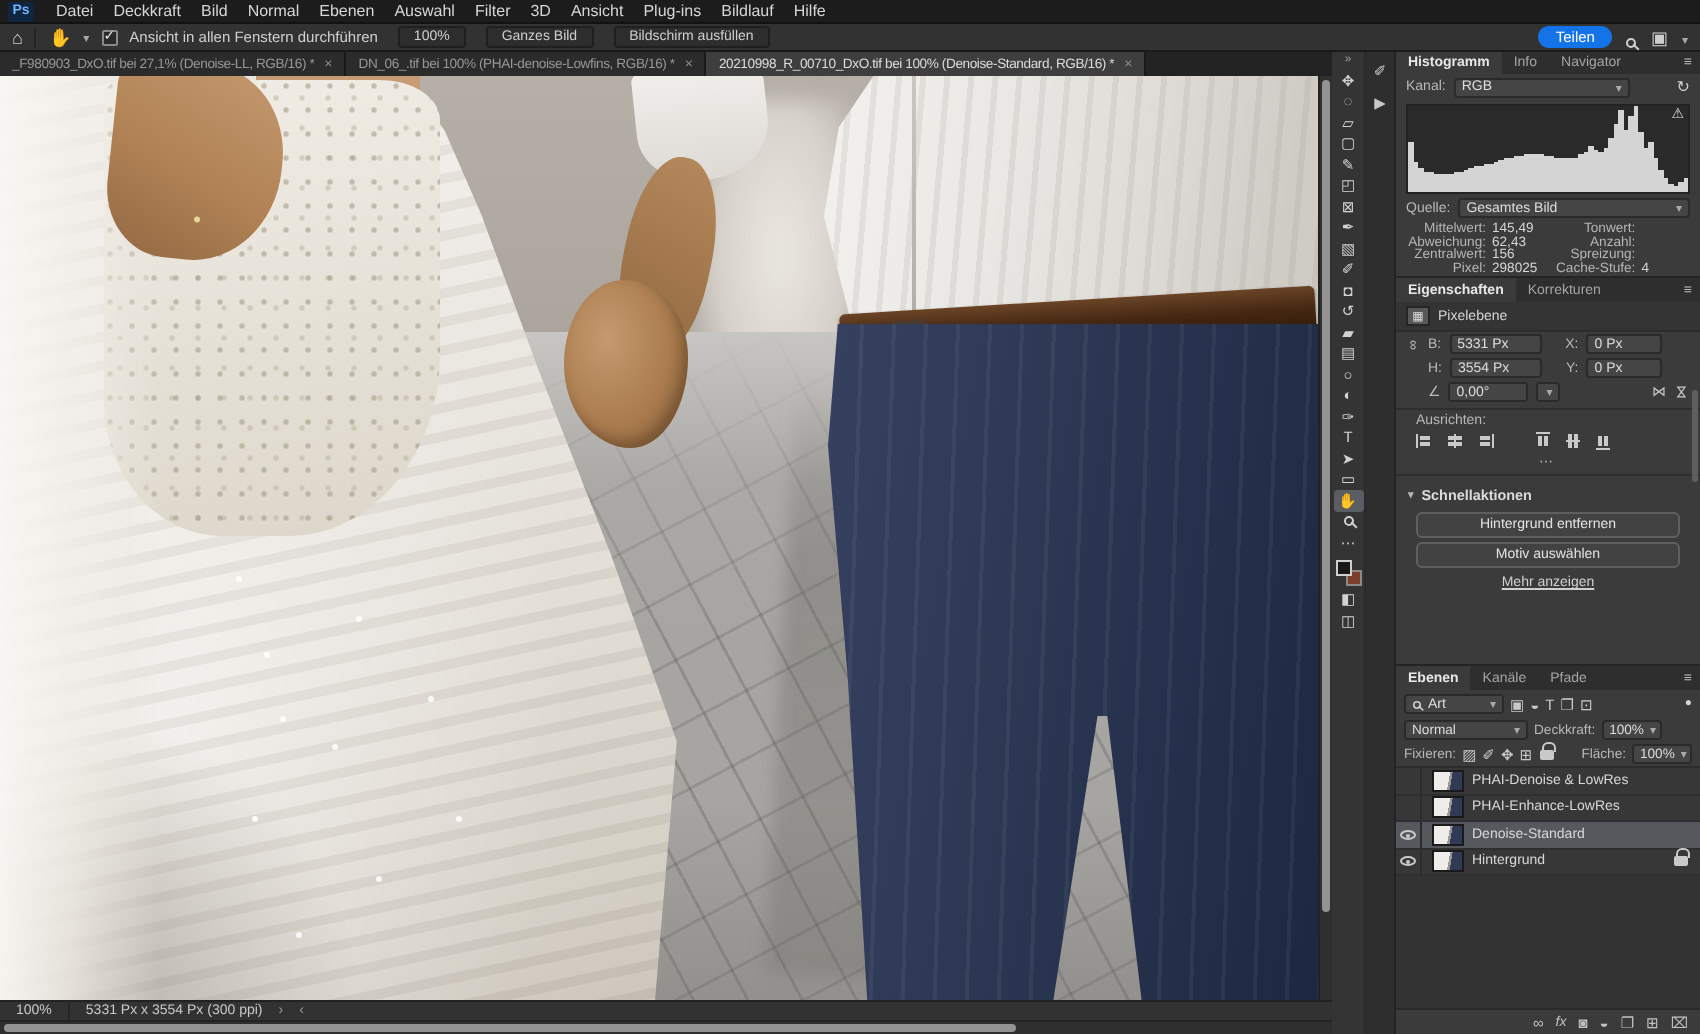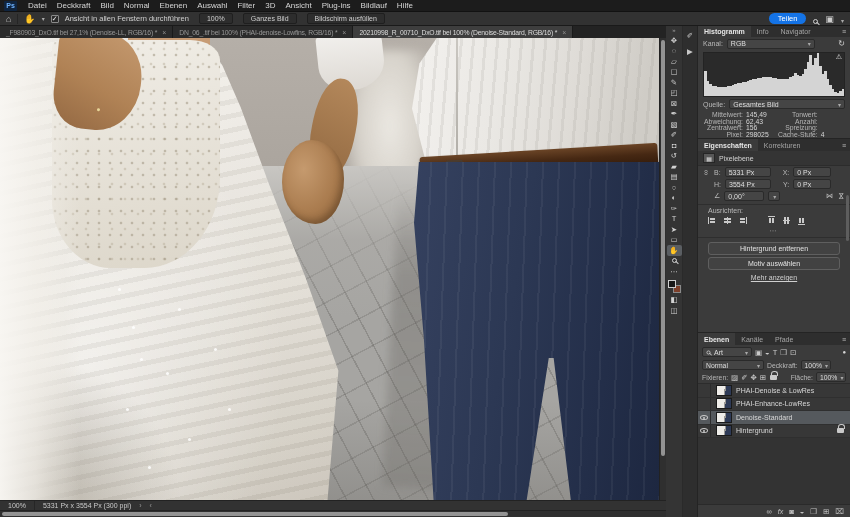--- a/index.html
+++ b/index.html
@@ -451,20 +451,24 @@
         <span class="al al-l"></span>
         <span class="al al-ch"></span>
         <span class="al al-r"></span>
         <span class="gap"></span>
         <span class="al al-t"></span>
         <span class="al al-cv"></span>
         <span class="al al-b"></span>
       </div>
       <div id="align-dots">⋯</div>
       <div class="divider"></div>
+      <div class="sec-h">
+        <span class="chev">▾</span>
+        <span>Schnellaktionen</span>
+      </div>
       <div id="quick-actions">
           <div class="qa-btn">Hintergrund entfernen</div>
           <div class="qa-btn">Motiv auswählen</div>
         </div>
       <div id="more-link">Mehr anzeigen</div>
       <div id="props-scroll"></div>
     </div>
 
     <div class="panel" id="layers-panel">
       <div class="ptabs" id="layers-tabs">

